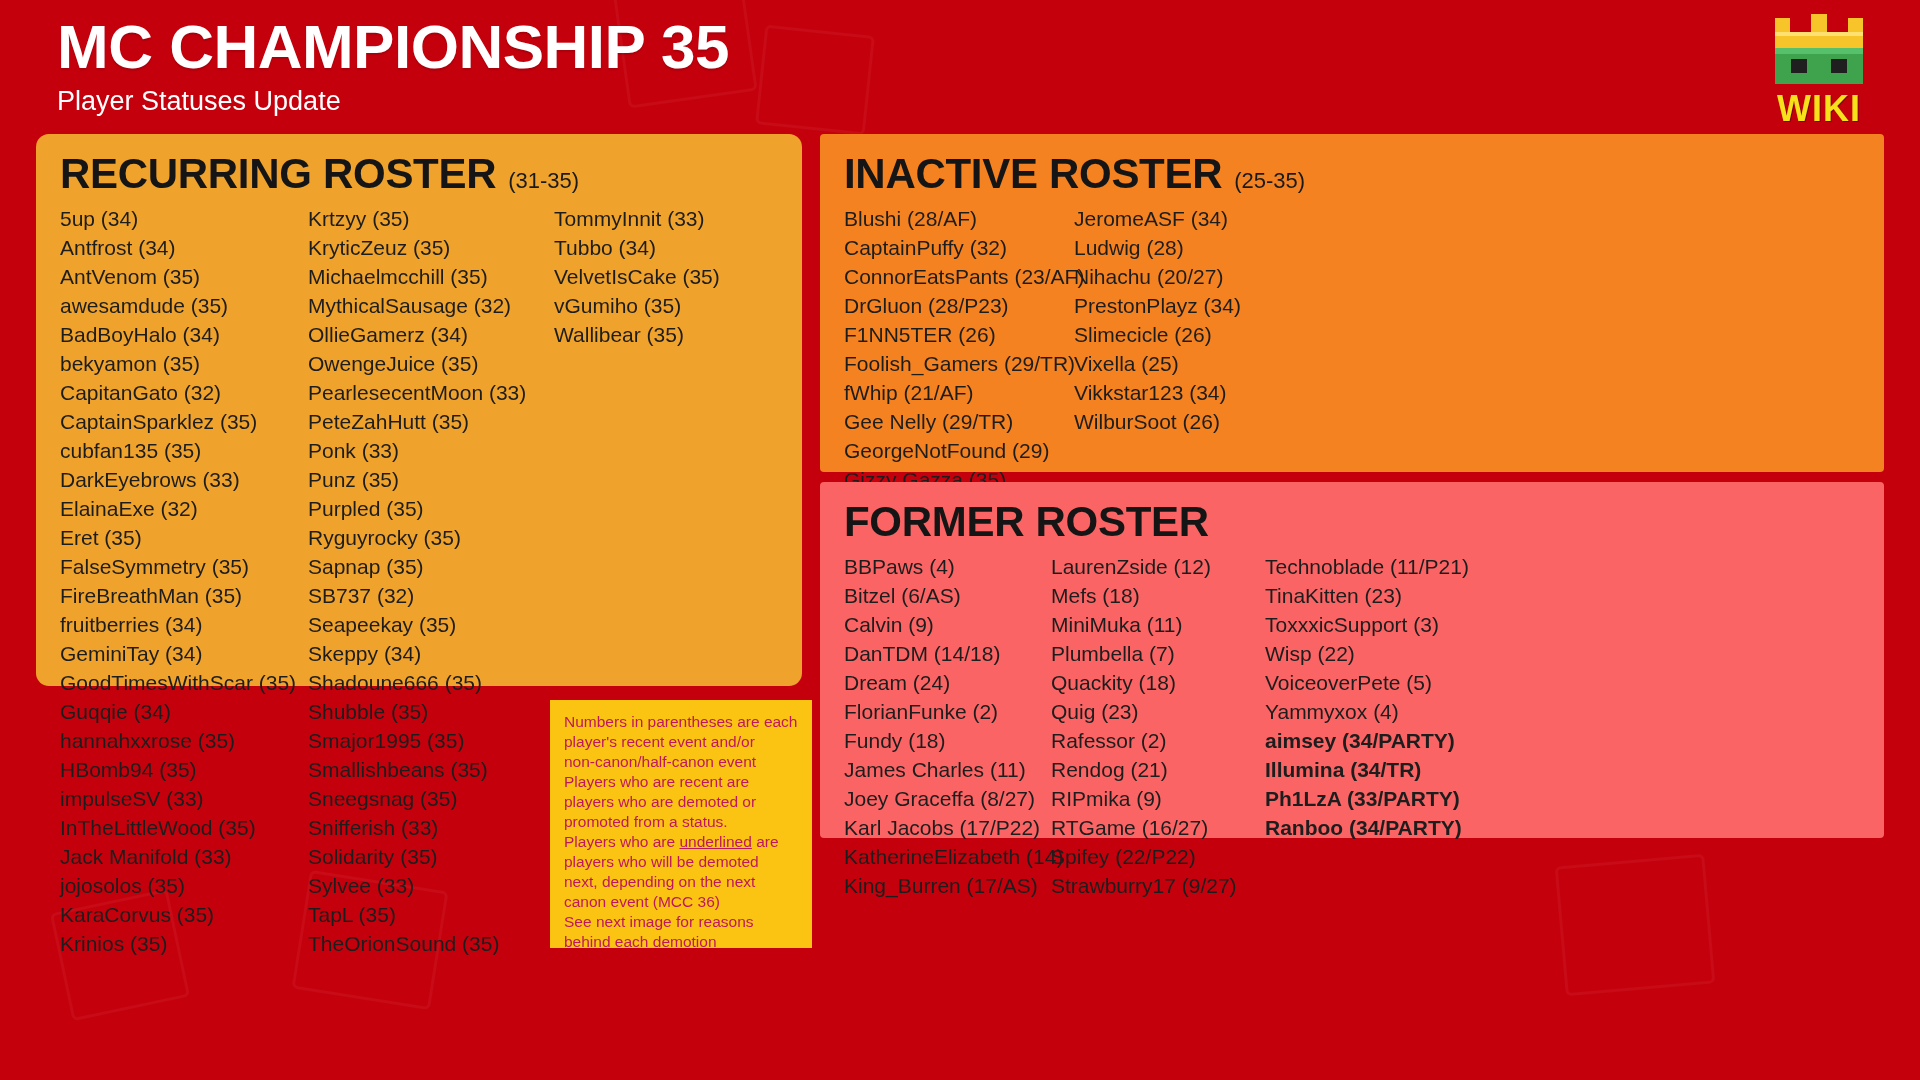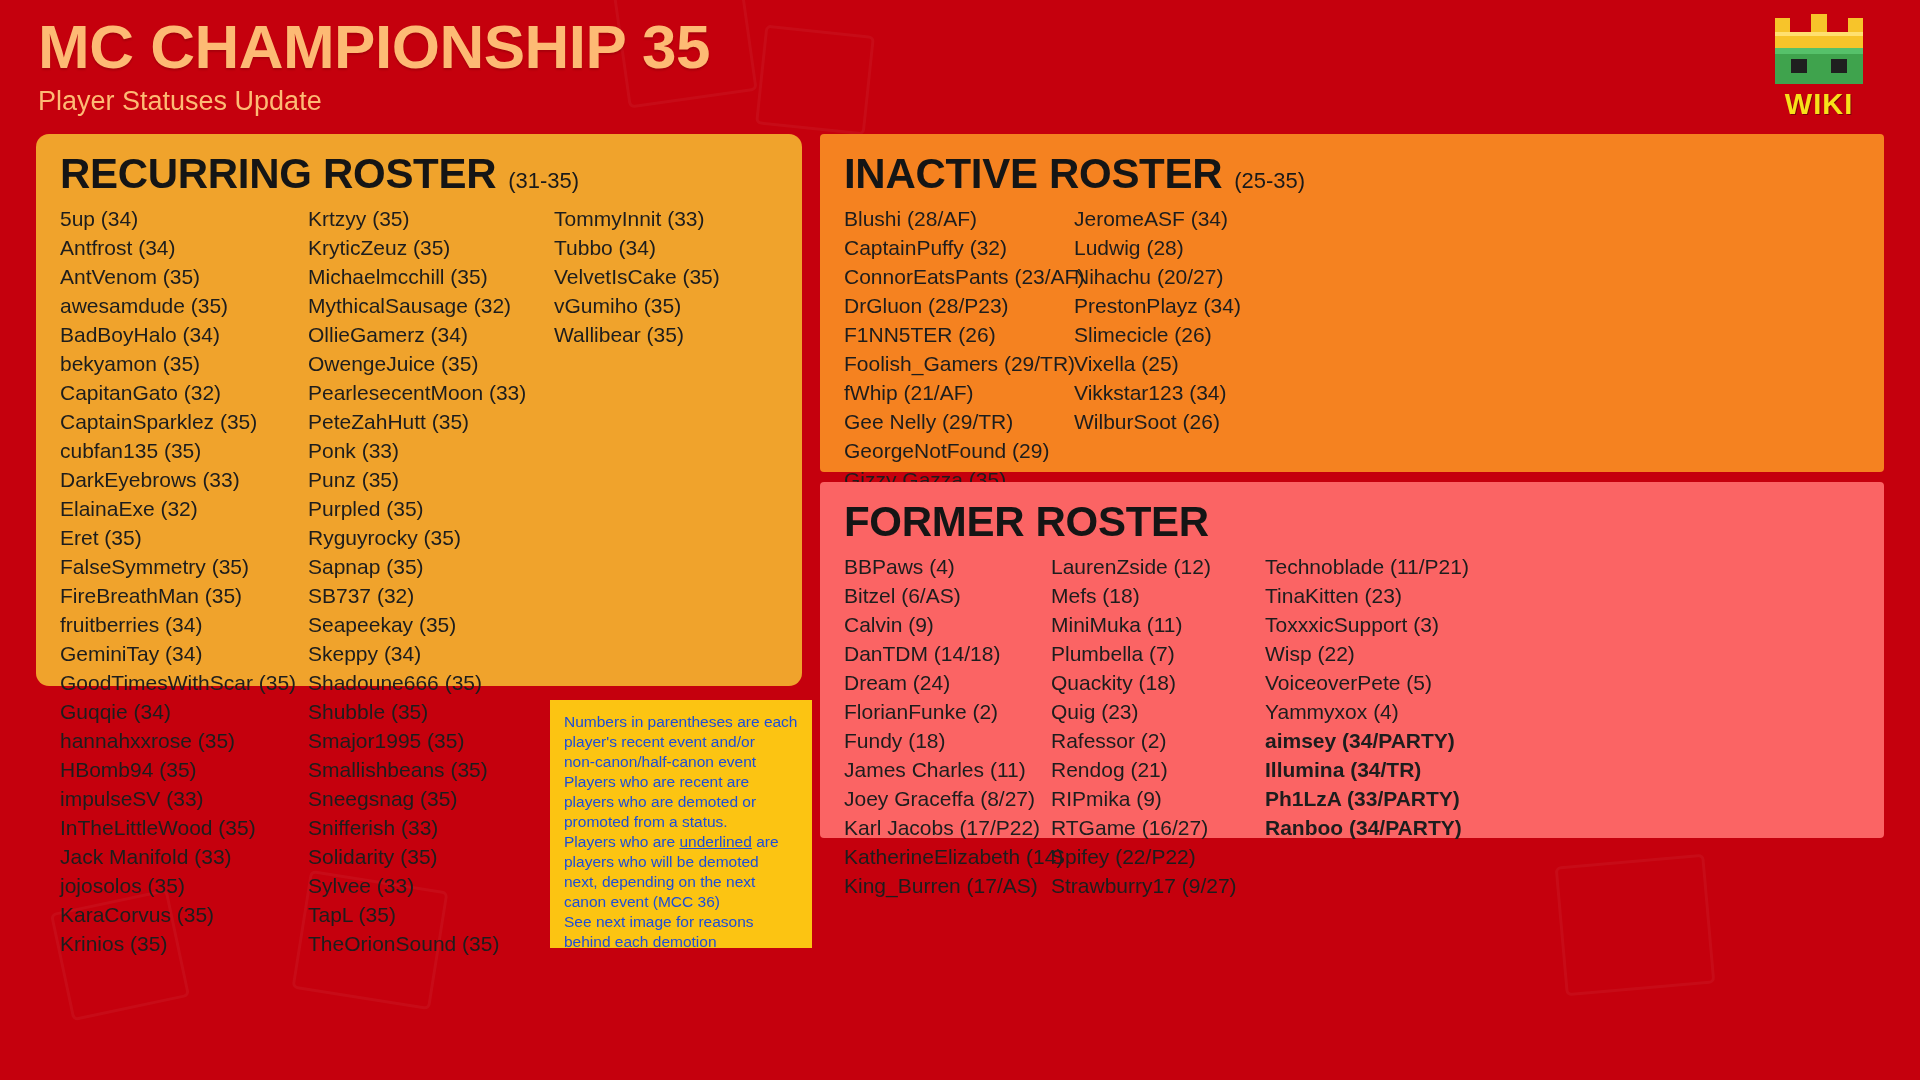--- a/index.html
+++ b/index.html
@@ -20,22 +20,22 @@
   .bg-deco i {
     position: absolute;
     display: block;
     border: 3px solid rgba(255,255,255,0.045);
     border-radius: 6px;
   }
   .page { position: relative; width: 1920px; height: 1080px; }
 
   
   .header {
-    position: absolute; left: 38px; top: 16px;
-    color: #fdba74;
+    position: absolute; left: 57px; top: 16px;
+    color: #ffffff;
   }
   .header h1 {
     font-size: 62px;
     font-weight: 800;
     letter-spacing: -0.5px;
     line-height: 1.0;
     text-shadow: 0 2px 2px rgba(0,0,0,0.15);
   }
   .header h2 {
     font-size: 27px;
@@ -45,21 +45,21 @@
   }
 
   
   .logo {
     position: absolute; right: 46px; top: 14px;
     width: 110px; text-align: center;
   }
   .logo .crown { display:block; }
   .logo .wiki-text {
     display: block;
-    font-size: 29px;
+    font-size: 36px;
     font-weight: 800;
     color: #f7e11a;
     letter-spacing: 1px;
     margin-top: -2px;
     text-shadow: 1px 1px 0 rgba(0,0,0,0.35);
   }
 
   
   .panel { position: absolute; border-radius: 4px; }
   .panel h3 {
@@ -118,21 +118,21 @@
   #note-box {
     position: absolute;
     left: 514px; top: 566px;
     width: 262px; height: 248px;
     background: #fcc412;
     padding: 12px 14px 10px 14px;
   }
   #note-box .note-line {
     font-size: 15.5px;
     line-height: 20px;
-    color: #1d4ed8;
+    color: #be185d;
   }
   #note-box u { text-decoration: underline; }
 </style>
 </head>
 <body>
 
 <div class="page">
 
   <div class="bg-deco">
     <i style="left:620px;top:-20px;width:130px;height:120px;transform:rotate(-8deg);"></i>

